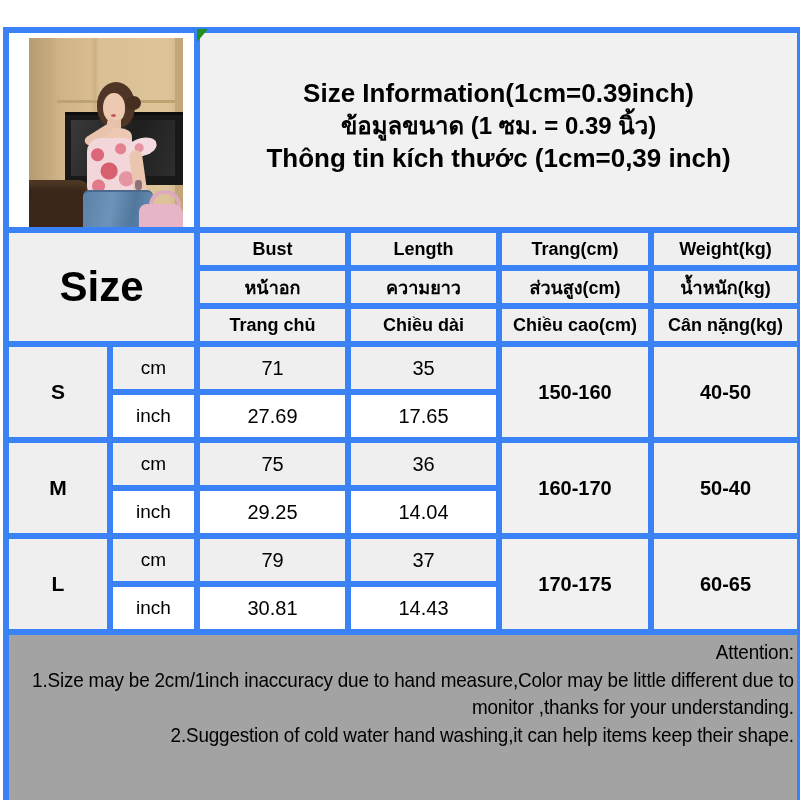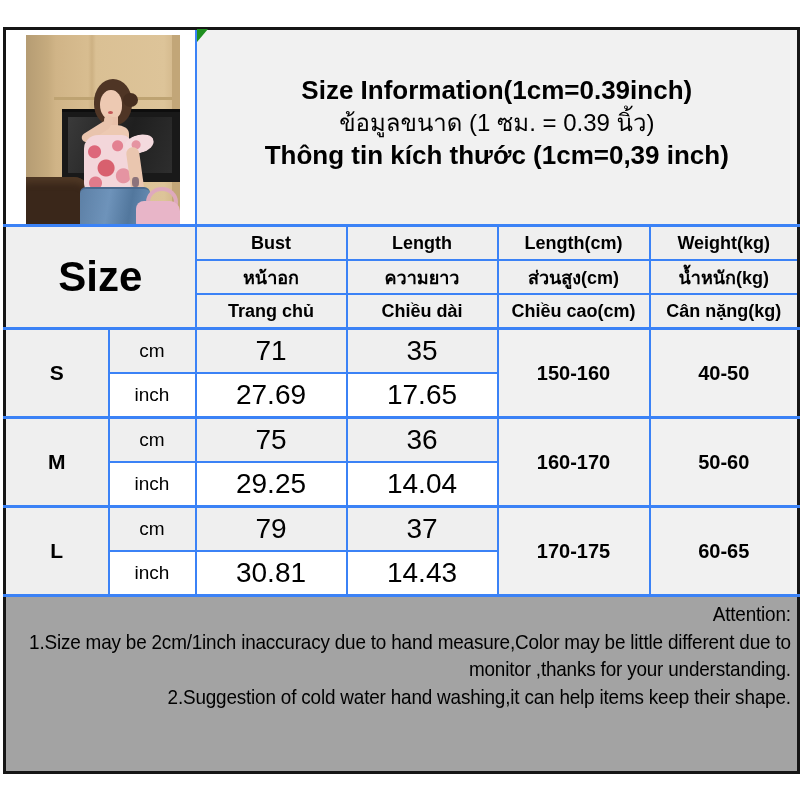--- a/index.html
+++ b/index.html
@@ -3,50 +3,50 @@
 <meta charset="utf-8">
 <style>
   html,body{margin:0;padding:0;}
   body{width:800px;height:800px;background:#ffffff;overflow:hidden;
        font-family:"Liberation Sans","DejaVu Sans",sans-serif;color:#000;}
   .page{position:relative;width:800px;height:800px;background:#fff;}
 
   table.size-table{position:absolute;left:3px;top:27px;width:794px;
     border-collapse:collapse;table-layout:fixed;
     border:3px solid #161616;}
-  td{border:2px solid #3b82f6;text-align:center;vertical-align:middle;
+  td{border:6px solid #3b82f6;text-align:center;vertical-align:middle;
      padding:0;overflow:hidden;}
   tr.gs td{border-top-width:3px;}
 
   
   col.c1{width:104px}col.c2{width:87px}col.c3{width:151px}
   col.c4{width:151px}col.c5{width:152px}col.c6{width:149px}
   tr.r-photo td{height:194px;}
   tr.r-head td{height:32px;}
   tr.r-data td{height:42px;}
   tr.r-attn td{height:174px;}
 
   .gray{background:#efefef;}
   .white{background:#ffffff;border-radius:13px;}
 
   
   .c-title{background:#f1f1f1;}
   .title-wrap{display:flex;flex-direction:column;justify-content:center;
     align-items:center;height:100%;margin-top:-8px;}
   .t-en,.t-vi{font-size:26px;font-weight:bold;line-height:33px;}
-  .t-th{font-size:24px;font-weight:normal;line-height:32px;}
+  .t-th{font-size:24px;font-weight:bold;line-height:32px;}
 
   
   .c-size-big{font-size:42px;font-weight:bold;background:#efefef;}
   .c-h{font-size:18px;font-weight:bold;background:#efefef;}
 
   
   .c-size{font-size:21px;font-weight:bold;background:#efefef;}
   .c-unit{font-size:19px;font-weight:normal;}
-  .c-val{font-size:28px;font-weight:normal;}
+  .c-val{font-size:20px;font-weight:normal;}
   .c-range{font-size:20px;font-weight:bold;background:#f1f1f1;}
 
   
   .c-attn{background:#a3a3a3;text-align:right;vertical-align:top;}
   .attn-scale{transform:scaleX(0.9);transform-origin:0 0;width:864px;
     padding:3px 0 0 8px;font-size:21px;line-height:27.5px;
     letter-spacing:-0.2px;}
 
   
   .err-tri{position:absolute;left:197px;top:29px;width:11px;height:13px;
@@ -153,21 +153,21 @@
           <div class="t-th">ข้อมูลขนาด (1 ซม. = 0.39 นิ้ว)</div>
           <div class="t-vi">Thông tin kích thước (1cm=0,39 inch)</div>
         </div>
       </td>
     </tr>
 
     <tr class="r-head gs">
       <td colspan="2" rowspan="3" class="c-size-big">Size</td>
       <td class="c-h">Bust</td>
       <td class="c-h">Length</td>
-      <td class="c-h">Length(cm)</td>
+      <td class="c-h">Trang(cm)</td>
       <td class="c-h">Weight(kg)</td>
     </tr>
     <tr class="r-head">
       <td class="c-h">หน้าอก</td>
       <td class="c-h">ความยาว</td>
       <td class="c-h">ส่วนสูง(cm)</td>
       <td class="c-h">น้ำหนัก(kg)</td>
     </tr>
     <tr class="r-head">
       <td class="c-h">Trang chủ</td>
@@ -189,21 +189,21 @@
       <td class="c-val white">27.69</td>
       <td class="c-val white">17.65</td>
     </tr>
 
     <tr class="r-data gs">
       <td rowspan="2" class="c-size">M</td>
       <td class="c-unit gray">cm</td>
       <td class="c-val gray">75</td>
       <td class="c-val gray">36</td>
       <td rowspan="2" class="c-range">160-170</td>
-      <td rowspan="2" class="c-range">50-60</td>
+      <td rowspan="2" class="c-range">50-40</td>
     </tr>
     <tr class="r-data">
       <td class="c-unit white">inch</td>
       <td class="c-val white">29.25</td>
       <td class="c-val white">14.04</td>
     </tr>
 
     <tr class="r-data gs">
       <td rowspan="2" class="c-size">L</td>
       <td class="c-unit gray">cm</td>

